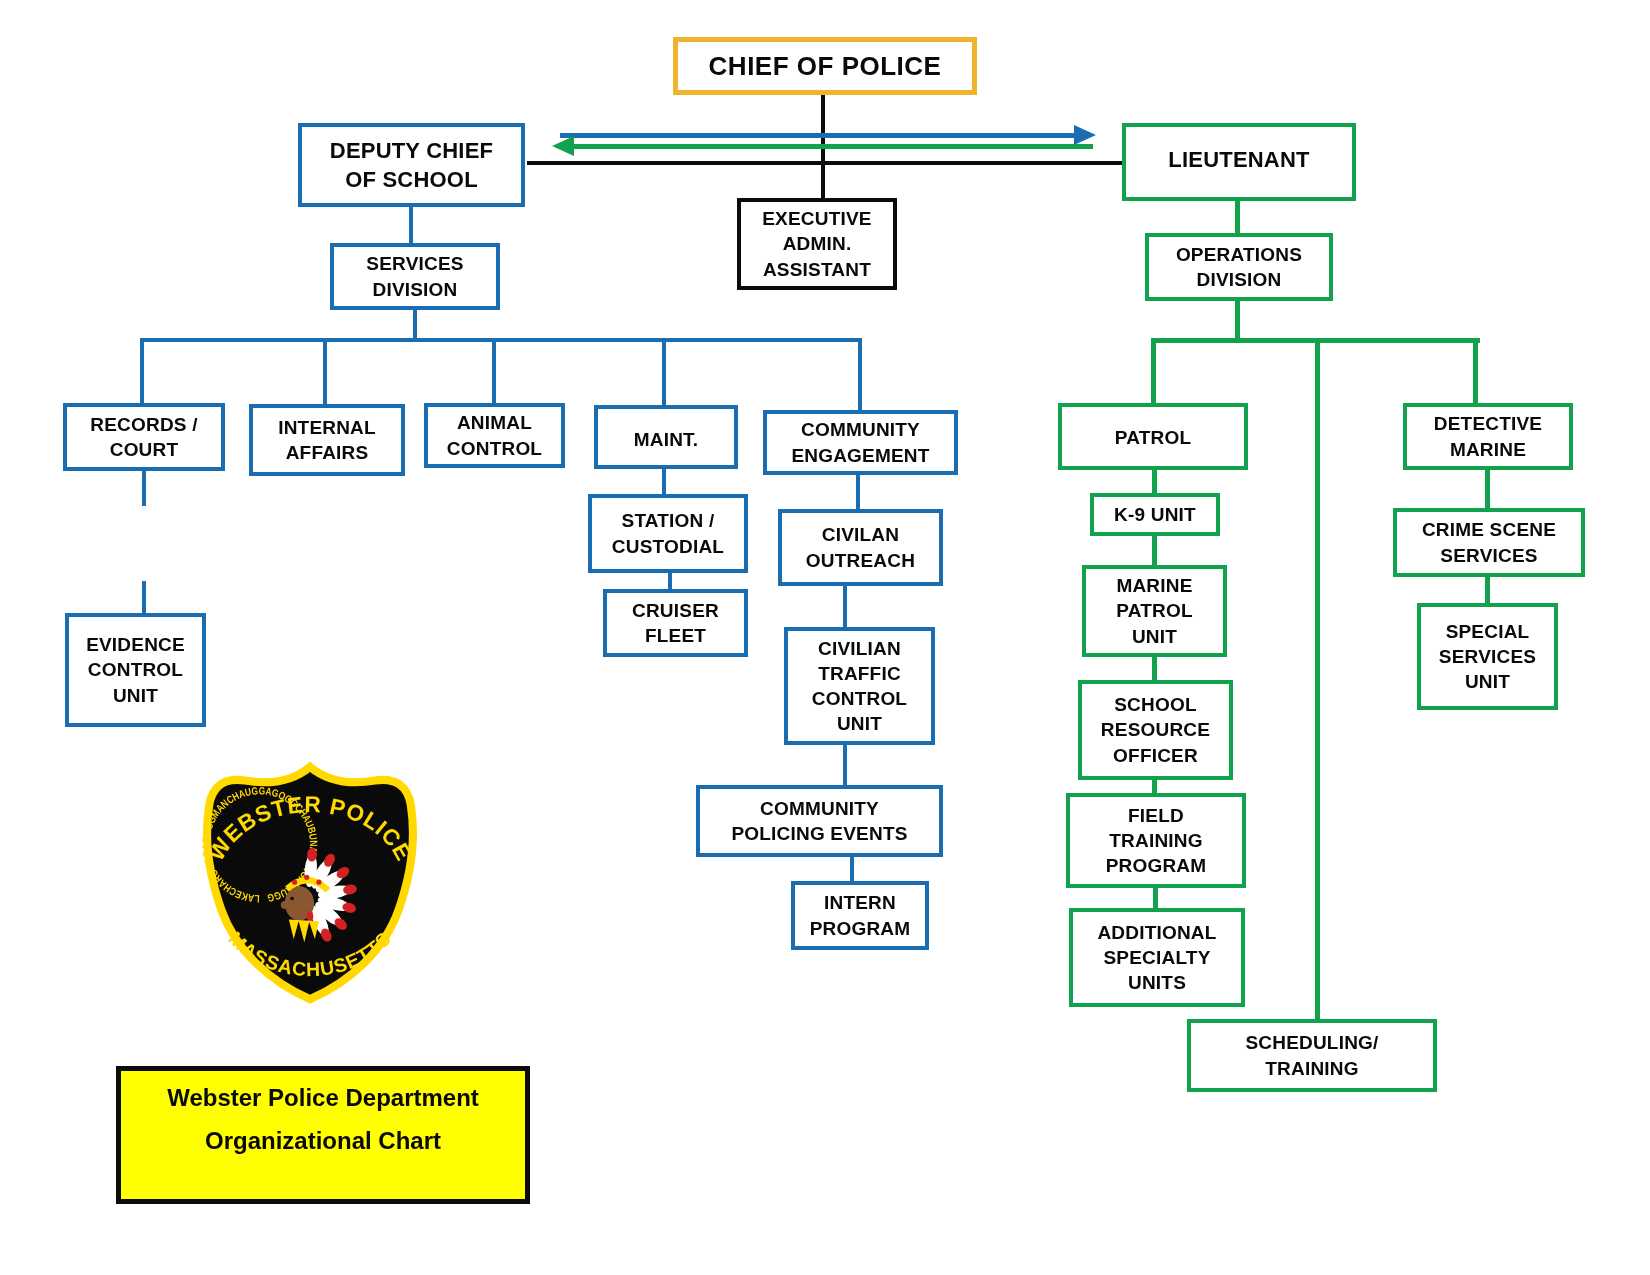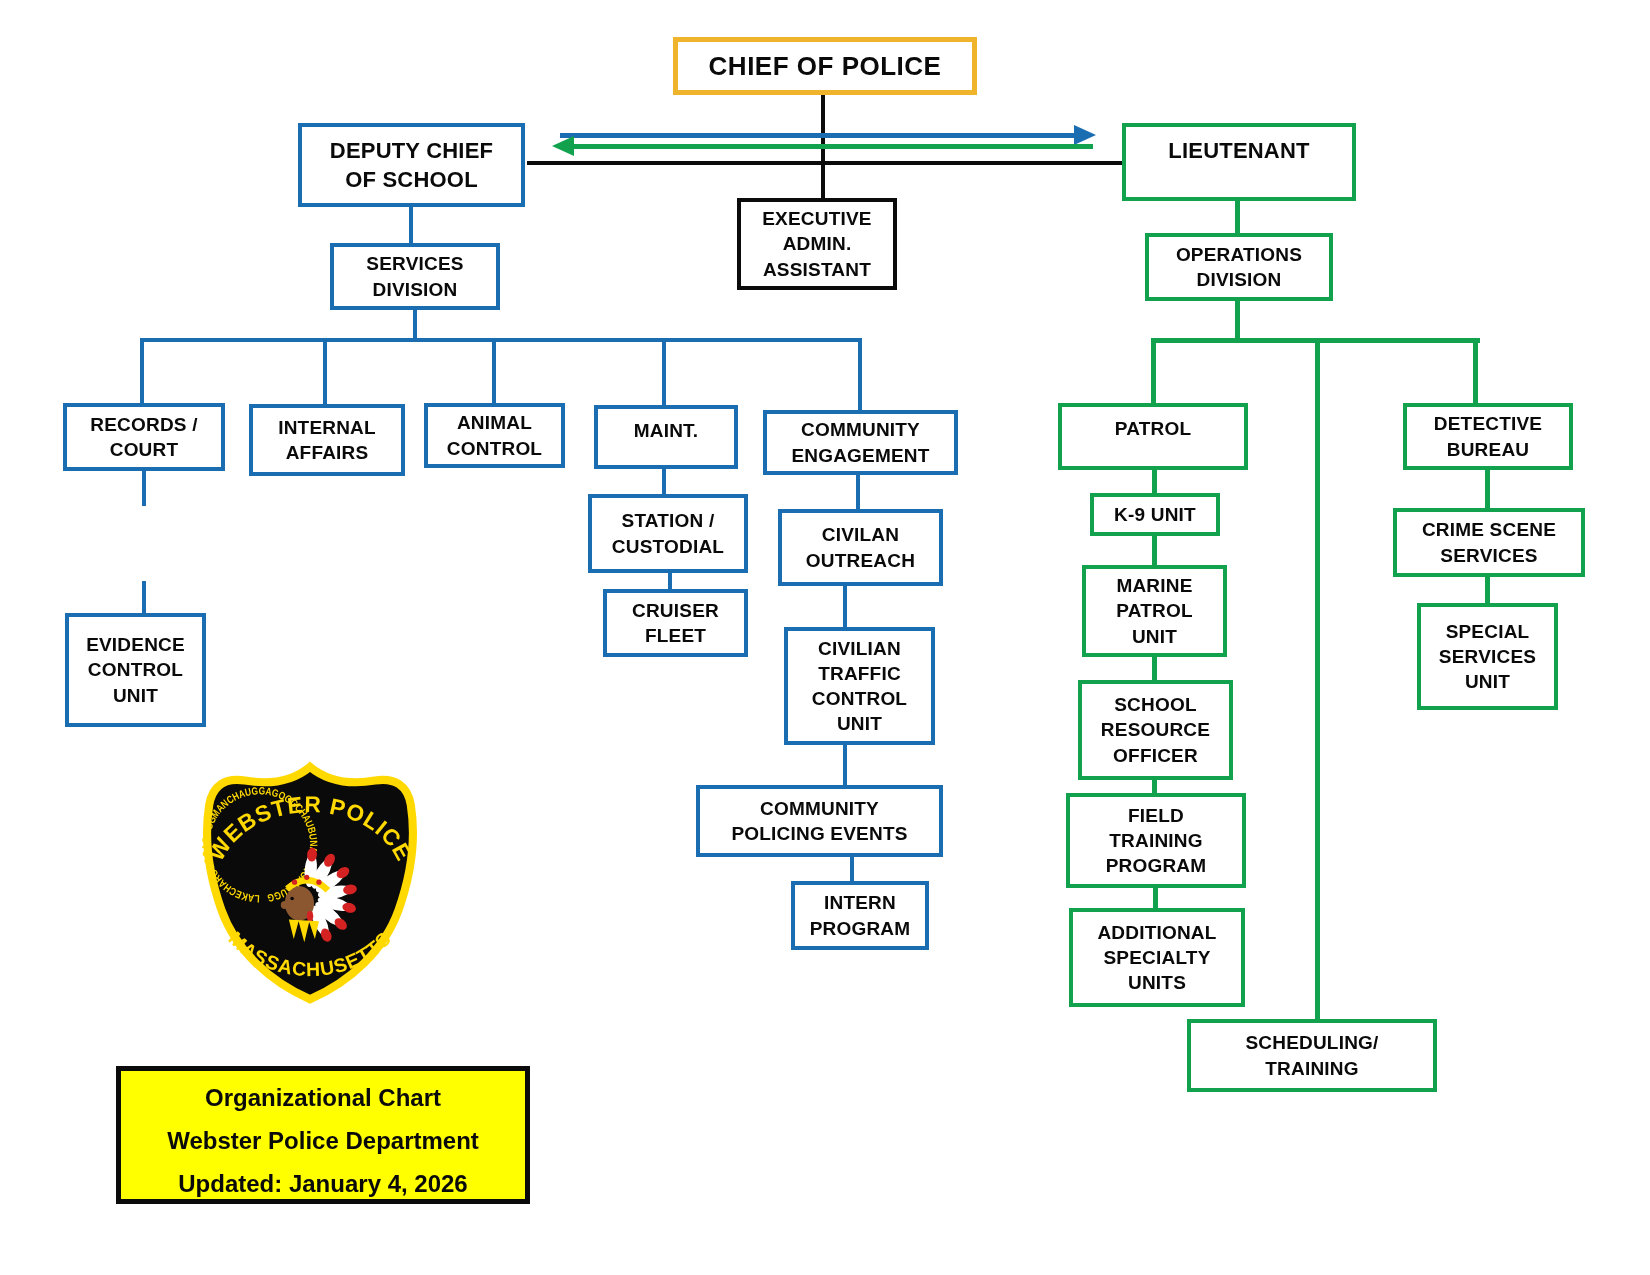--- a/index.html
+++ b/index.html
@@ -10,21 +10,21 @@
   .bg-green{background:#12a24d;}
   .bg-black{background:#0b0b0b;}
   .box{position:absolute;box-sizing:border-box;background:#fff;color:#0a0a0a;
        display:flex;align-items:center;justify-content:center;text-align:center;
        font-weight:bold;font-size:19px;line-height:1.32;white-space:pre-line;
        letter-spacing:.2px;padding:2px 4px;}
   .blue{border:4px solid #1b6db2;}
   .green{border:4px solid #12a24d;}
   .gold{border:5px solid #f0b42c;}
   .blackb{border:4px solid #0b0b0b;}
-  .top{align-items:flex-start;padding-top:9px;}
+  .top{align-items:flex-start;padding-top:18px;}
   .chief{font-size:26px;letter-spacing:.5px;}
   .tri{position:absolute;width:0;height:0;}
   .tri-right{border-top:10px solid transparent;border-bottom:10px solid transparent;
              border-left:22px solid #1b6db2;}
   .tri-left{border-top:10px solid transparent;border-bottom:10px solid transparent;
             border-right:22px solid #12a24d;}
   .footer{position:absolute;left:116px;top:1066px;width:414px;height:138px;
           background:#ffff00;border:5px solid #0b0b0b;box-sizing:border-box;
           text-align:center;font-weight:bold;font-size:24px;color:#0a0a0a;}
   .footer div{margin-top:15px;}
@@ -133,21 +133,21 @@
   <div class="box green" style="left:1066px;top:793px;width:180px;height:95px">FIELD
 TRAINING
 PROGRAM</div>
   <div class="box green" style="left:1069px;top:908px;width:176px;height:99px">ADDITIONAL
 SPECIALTY
 UNITS</div>
   <div class="box green" style="left:1187px;top:1019px;width:250px;height:73px">SCHEDULING/
 TRAINING</div>
 
   <div class="box green" style="left:1403px;top:403px;width:170px;height:67px">DETECTIVE
-BUREAU</div>
+MARINE</div>
   <div class="box green" style="left:1393px;top:508px;width:192px;height:69px">CRIME SCENE
 SERVICES</div>
   <div class="box green" style="left:1417px;top:603px;width:141px;height:107px">SPECIAL
 SERVICES
 UNIT</div>
 
   <svg class="badge" viewBox="0 0 300 310" aria-hidden="true">
     <defs>
       <path id="bp-top" d="M45 122 C 85 50, 215 50, 255 122" fill="none"></path>
       <path id="bp-ring" d="M88 170 a62 62 0 1 1 0.1 0" fill="none"></path>
@@ -182,18 +182,17 @@
       <circle cx="131" cy="154" r="3.2" fill="#d42222"></circle>
       <circle cx="146" cy="148" r="3.2" fill="#d42222"></circle>
       <circle cx="161" cy="154" r="3.2" fill="#d42222"></circle>
 
       <ellipse cx="150" cy="196" rx="4" ry="7" fill="#d42222"></ellipse>
       <path d="M124 200 L130 224 L136 202 L143 228 L149 203 L156 224 L161 202 Z" fill="#ffd900"></path>
     </g>
   </svg>
 
   <div class="footer">
+    <div>Webster Police Department</div>
     <div>Organizational Chart</div>
-    <div>Webster Police Department</div>
-    <div>Updated: January 4, 2026</div>
   </div>
 
 </div>
 
 </body></html>

